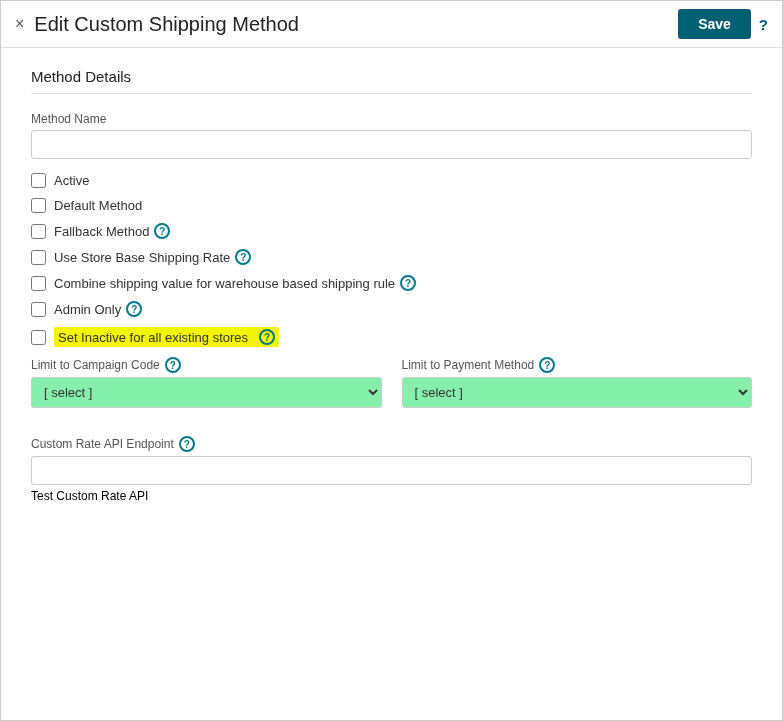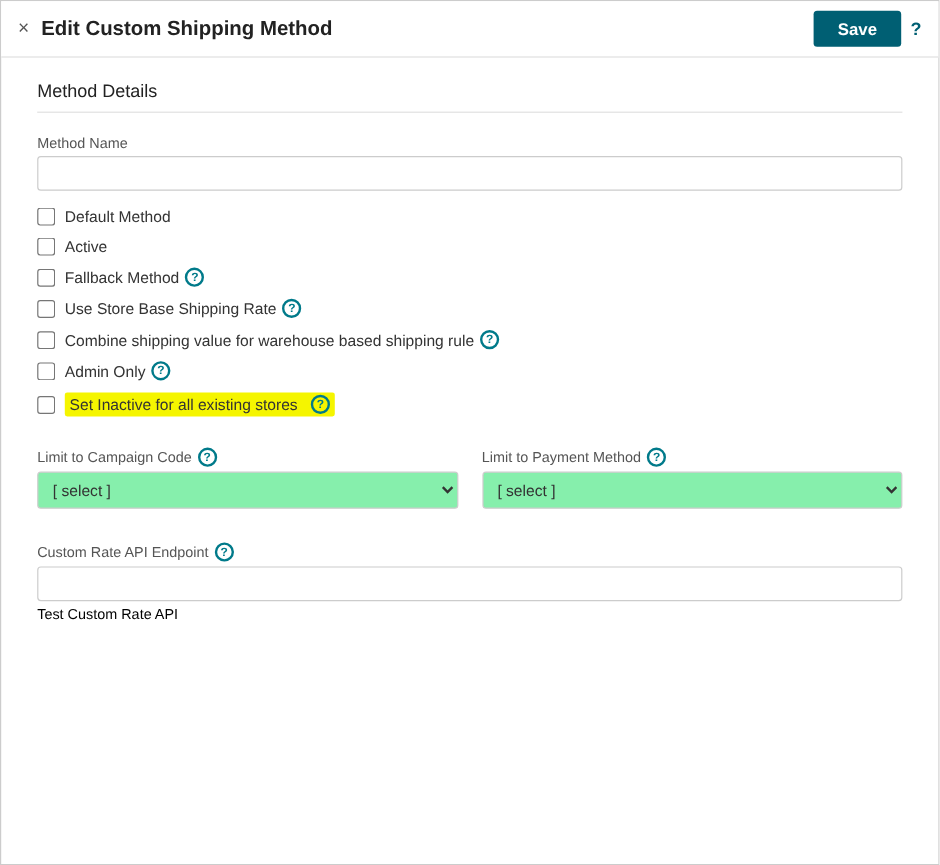--- a/index.html
+++ b/index.html
@@ -30,22 +30,22 @@
       align-items: center;
       gap: 10px;
     }
     .close-icon {
       cursor: pointer;
       color: #555;
       font-size: 16px;
       line-height: 1;
     }
     .modal-title {
-      font-size: 17px;
-      font-weight: bold;
+      font-size: 20px;
+      font-weight: normal;
       color: #222;
     }
     .save-btn {
       background: #005f73;
       color: #fff;
       border: none;
       padding: 7px 20px;
       font-size: 14px;
       font-weight: bold;
       border-radius: 3px;
@@ -66,21 +66,20 @@
     .section-title {
       font-size: 15px;
       font-weight: normal;
       color: #222;
       margin-bottom: 18px;
       padding-bottom: 8px;
       border-bottom: 1px solid #e0e0e0;
     }
     .field-group {
       margin-bottom: 14px;
-      margin-top: 16px;
     }
     label.field-label {
       display: block;
       font-size: 12px;
       color: #555;
       margin-bottom: 4px;
     }
     label.field-label.blue {
       color: #007a8a;
       font-weight: normal;
@@ -216,26 +215,26 @@
   <div class="modal-body">
     <div class="section-title">Method Details</div>
 
     <div class="field-group">
       <label class="field-label">Method Name</label>
       <input class="text-input" type="text" value="" style="">
     </div>
 
 
     <div class="checkbox-row">
+      <input type="checkbox" id="active" style="">
+      <span class="checkbox-label">Active</span>
+    </div>
+    <div class="checkbox-row">
       <input type="checkbox" id="default_method" style="">
       <span class="checkbox-label">Default Method</span>
-    </div>
-    <div class="checkbox-row">
-      <input type="checkbox" id="active" style="">
-      <span class="checkbox-label">Active</span>
     </div>
     <div class="checkbox-row">
       <input type="checkbox" id="fallback_method" style="">
       <span class="checkbox-label">
         Fallback Method
         <span class="help-circle">?</span>
       </span>
     </div>
     <div class="checkbox-row">
       <input type="checkbox" id="use_store_base" style="">

